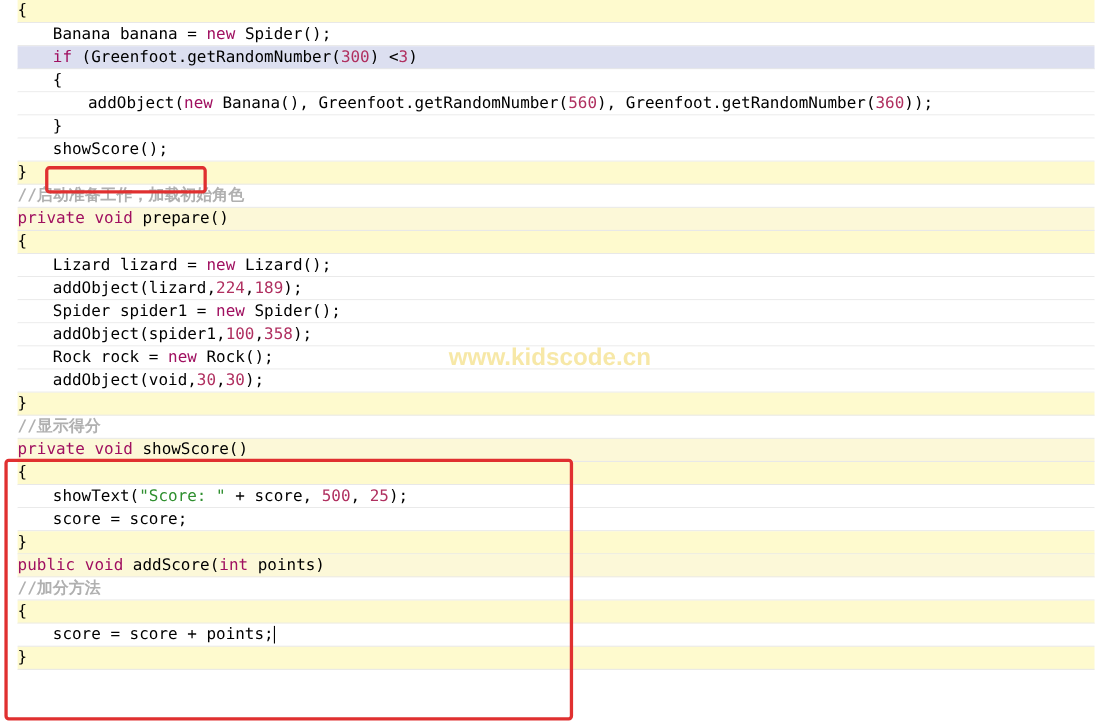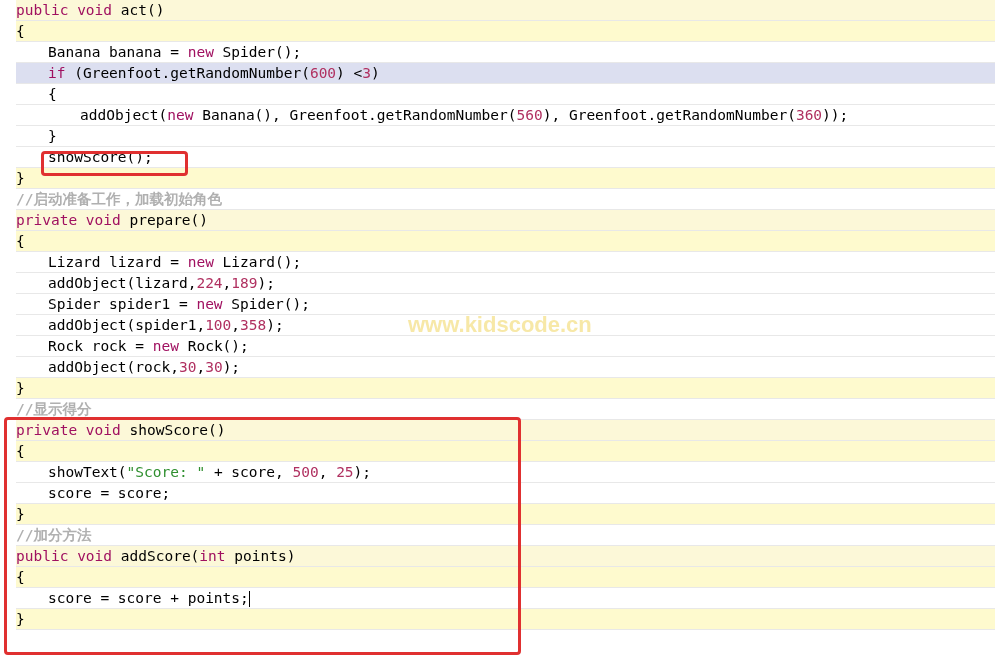--- a/index.html
+++ b/index.html
@@ -52,47 +52,46 @@
   height: 16px;
   background: #000;
   vertical-align: middle;
 }
 </style>
 </head>
 <body>
 
 <div class="code-container">
 
-<div class="line hl-yellow"><span class="kw">public</span> <span class="kw">void</span><span> act()</span></div>
 <div class="line hl-yellow-alt"><span>{</span></div>
 <div class="line hl-white pad1"><span>Banana banana = </span><span class="kw">new</span><span> Spider();</span></div>
-<div class="line hl-blue pad1"><span class="kw">if</span><span> (Greenfoot.getRandomNumber(</span><span class="tok-num">600</span><span>) &lt;</span><span class="tok-num">3</span><span>)</span></div>
+<div class="line hl-blue pad1"><span class="kw">if</span><span> (Greenfoot.getRandomNumber(</span><span class="tok-num">300</span><span>) &lt;</span><span class="tok-num">3</span><span>)</span></div>
 <div class="line hl-white pad1"><span>{</span></div>
 <div class="line hl-white pad2"><span>addObject(</span><span class="kw">new</span><span> Banana(), Greenfoot.getRandomNumber(</span><span class="tok-num">560</span><span>), Greenfoot.getRandomNumber(</span><span class="tok-num">360</span><span>));</span></div>
 <div class="line hl-white pad1"><span>}</span></div>
 <div class="line hl-white pad1"><span>showScore();</span></div>
 <div class="line hl-yellow-alt"><span>}</span></div>
 <div class="line hl-white"><span class="tok-comment">//启动准备工作，加载初始角色</span></div>
 <div class="line hl-yellow"><span class="kw">private</span> <span class="kw">void</span><span> prepare()</span></div>
 <div class="line hl-yellow-alt"><span>{</span></div>
 <div class="line hl-white pad1"><span>Lizard lizard = </span><span class="kw">new</span><span> Lizard();</span></div>
 <div class="line hl-white pad1"><span>addObject(lizard,</span><span class="tok-num">224</span><span>,</span><span class="tok-num">189</span><span>);</span></div>
 <div class="line hl-white pad1"><span>Spider spider1 = </span><span class="kw">new</span><span> Spider();</span></div>
 <div class="line hl-white pad1"><span>addObject(spider1,</span><span class="tok-num">100</span><span>,</span><span class="tok-num">358</span><span>);</span></div>
 <div class="line hl-white pad1"><span>Rock rock = </span><span class="kw">new</span><span> Rock();</span></div>
-<div class="line hl-white pad1"><span>addObject(rock,</span><span class="tok-num">30</span><span>,</span><span class="tok-num">30</span><span>);</span></div>
+<div class="line hl-white pad1"><span>addObject(void,</span><span class="tok-num">30</span><span>,</span><span class="tok-num">30</span><span>);</span></div>
 <div class="line hl-yellow-alt"><span>}</span></div>
 <div class="line hl-white"><span class="tok-comment">//显示得分</span></div>
 <div class="line hl-yellow"><span class="kw">private</span> <span class="kw">void</span><span> showScore()</span></div>
 <div class="line hl-yellow-alt"><span>{</span></div>
 <div class="line hl-white pad1"><span>showText(</span><span class="tok-str">"Score: "</span><span> + score, </span><span class="tok-num">500</span><span>, </span><span class="tok-num">25</span><span>);</span></div>
 <div class="line hl-white pad1"><span>score = score;</span></div>
 <div class="line hl-yellow-alt"><span>}</span></div>
+<div class="line hl-yellow"><span class="kw">public</span> <span class="kw">void</span><span> addScore(</span><span class="kw">int</span><span> points)</span></div>
 <div class="line hl-white"><span class="tok-comment">//加分方法</span></div>
-<div class="line hl-yellow"><span class="kw">public</span> <span class="kw">void</span><span> addScore(</span><span class="kw">int</span><span> points)</span></div>
 <div class="line hl-yellow-alt"><span>{</span></div>
 <div class="line hl-white pad1"><span>score = score + points;</span><span class="cursor"></span></div>
 <div class="line hl-yellow-alt"><span>}</span></div>
 
 </div>
 
 <div class="red-box" style="left:41px; top:151px; width:147px; height:25px;"></div>
 <div class="red-box" style="left:4px; top:417px; width:517px; height:238px;"></div>
 
 <div class="watermark" style="left:408px; top:314px;">www.kidscode.cn</div>

